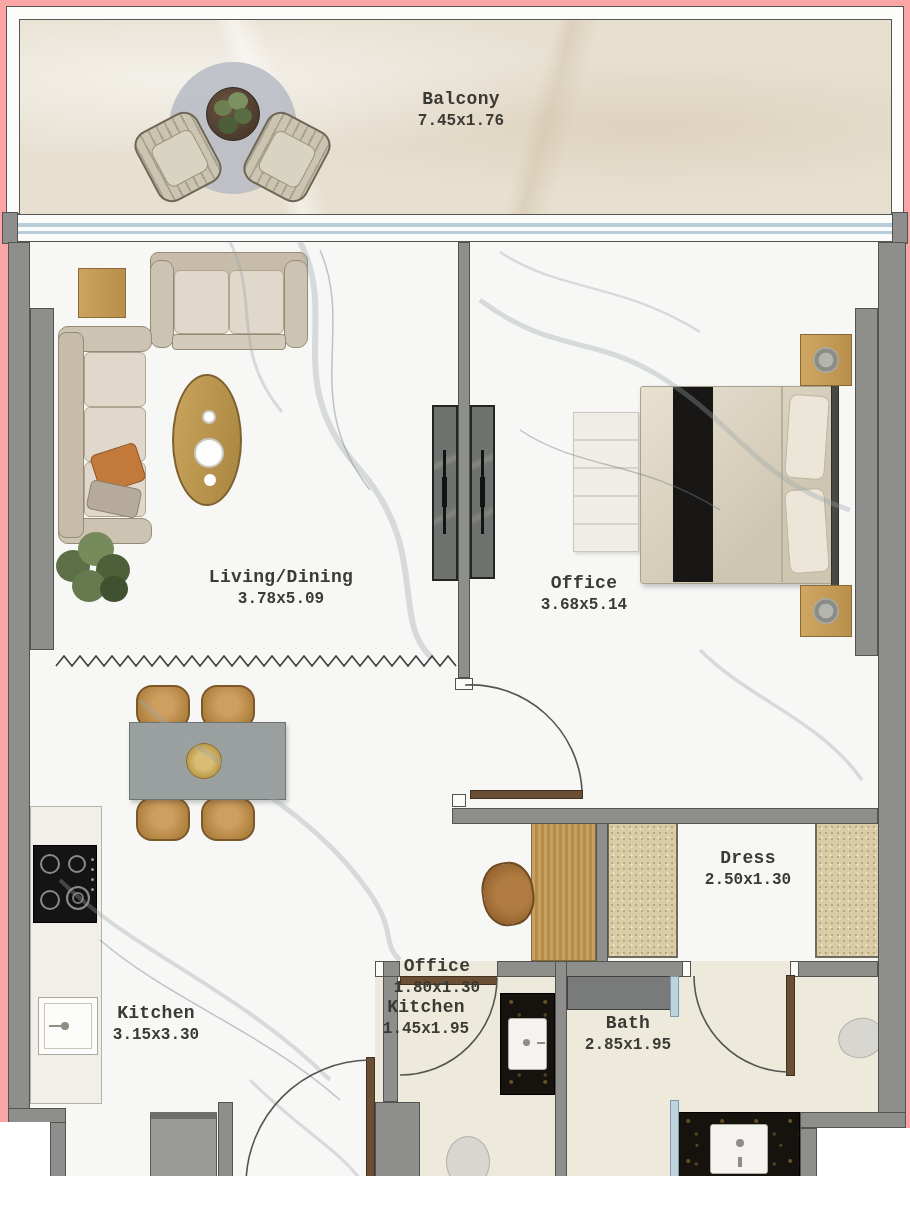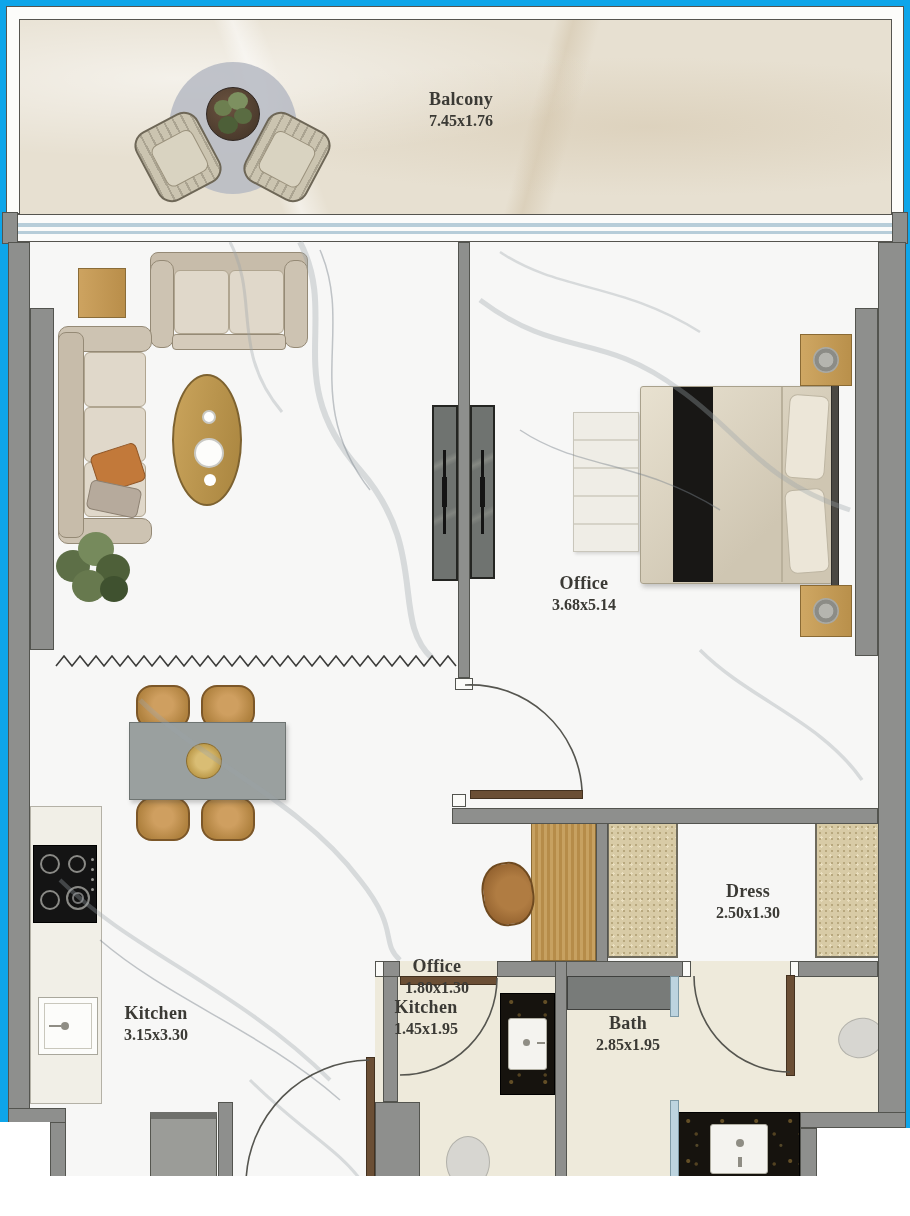--- a/index.html
+++ b/index.html
@@ -1,17 +1,17 @@
 <!DOCTYPE html>
 <html><head>
 <meta charset="utf-8">
 <style>
   html,body{margin:0;padding:0;background:#ffffff;}
-  .plan{position:relative;width:910px;height:1176px;background:#0ea5e9;overflow:hidden;
-        font-family:Liberation Serif, serif;}
+  .plan{position:relative;width:910px;height:1176px;background:#fca5a5;overflow:hidden;
+        font-family:Liberation Mono, monospace;}
   .abs{position:absolute;box-sizing:border-box;}
   .w{position:absolute;box-sizing:border-box;background:#8e8f8d;border:1.5px solid #53544f;}
   .wd{position:absolute;box-sizing:border-box;background:#787b79;border:1.5px solid #3f403e;}
   .cap{position:absolute;box-sizing:border-box;background:#fbfbf8;border:1.2px solid #53544f;}
   .glass{position:absolute;box-sizing:border-box;background:#bdd4df;border:1px solid #7e9aa6;}
   .leaf{position:absolute;box-sizing:border-box;background:#6b4f35;border:1px solid #43311f;}
   .lbl{position:absolute;transform:translateX(-50%);text-align:center;color:#3b3a35;
        font-weight:700;line-height:1.3;white-space:nowrap;z-index:9;}
   .lbl .nm{display:block;font-size:18px;letter-spacing:.3px;}
   .lbl .dm{display:block;font-size:16px;}
@@ -251,29 +251,33 @@
   <div class="leaf" style="left:366px;top:1057px;width:9px;height:128px;z-index:7;"></div>
 
   <svg width="910" height="1216" viewBox="0 0 910 1216" style="position:absolute;left:0;top:0;z-index:8;pointer-events:none;">
     <path d="M 465 685 A 112 112 0 0 1 582 790" fill="none" stroke="#55554f" stroke-width="1.6"></path>
     <path d="M 497 978 A 97 97 0 0 1 400 1075" fill="none" stroke="#55554f" stroke-width="1.6"></path>
     <path d="M 694 976 A 96 96 0 0 0 790 1072" fill="none" stroke="#55554f" stroke-width="1.6"></path>
     <path d="M 246 1183 A 125 125 0 0 1 369 1060" fill="none" stroke="#55554f" stroke-width="1.6"></path>
     <path id="zigzag" d="M 56 666 l 8 -10 l 8 10 l 8 -10 l 8 10 l 8 -10 l 8 10 l 8 -10 l 8 10 l 8 -10 l 8 10 l 8 -10 l 8 10 l 8 -10 l 8 10 l 8 -10 l 8 10 l 8 -10 l 8 10 l 8 -10 l 8 10 l 8 -10 l 8 10 l 8 -10 l 8 10 l 8 -10 l 8 10 l 8 -10 l 8 10 l 8 -10 l 8 10 l 8 -10 l 8 10 l 8 -10 l 8 10 l 8 -10 l 8 10 l 8 -10 l 8 10 l 8 -10 l 8 10 l 8 -10 l 8 10 l 8 -10 l 8 10 l 8 -10 l 8 10 l 8 -10 l 8 10 l 8 -10 l 8 10" fill="none" stroke="#3c3c3a" stroke-width="1.6"></path>
   </svg>
 
+  <div class="lbl" style="left:281px;top:566px;">
+    <span class="nm">Living/Dining</span>
+    <span class="dm">3.78x5.09</span>
+  </div>
   <div class="lbl" style="left:584px;top:572px;">
     <span class="nm">Office</span>
     <span class="dm">3.68x5.14</span>
   </div>
   <div class="lbl" style="left:437px;top:955px;">
     <span class="nm">Office</span>
     <span class="dm">1.80x1.30</span>
   </div>
-  <div class="lbl" style="left:748px;top:880px;">
+  <div class="lbl" style="left:748px;top:847px;">
     <span class="nm">Dress</span>
     <span class="dm">2.50x1.30</span>
   </div>
   <div class="lbl" style="left:156px;top:1002px;">
     <span class="nm">Kitchen</span>
     <span class="dm">3.15x3.30</span>
   </div>
   <div class="lbl" style="left:426px;top:996px;">
     <span class="nm">Kitchen</span>
     <span class="dm">1.45x1.95</span>

